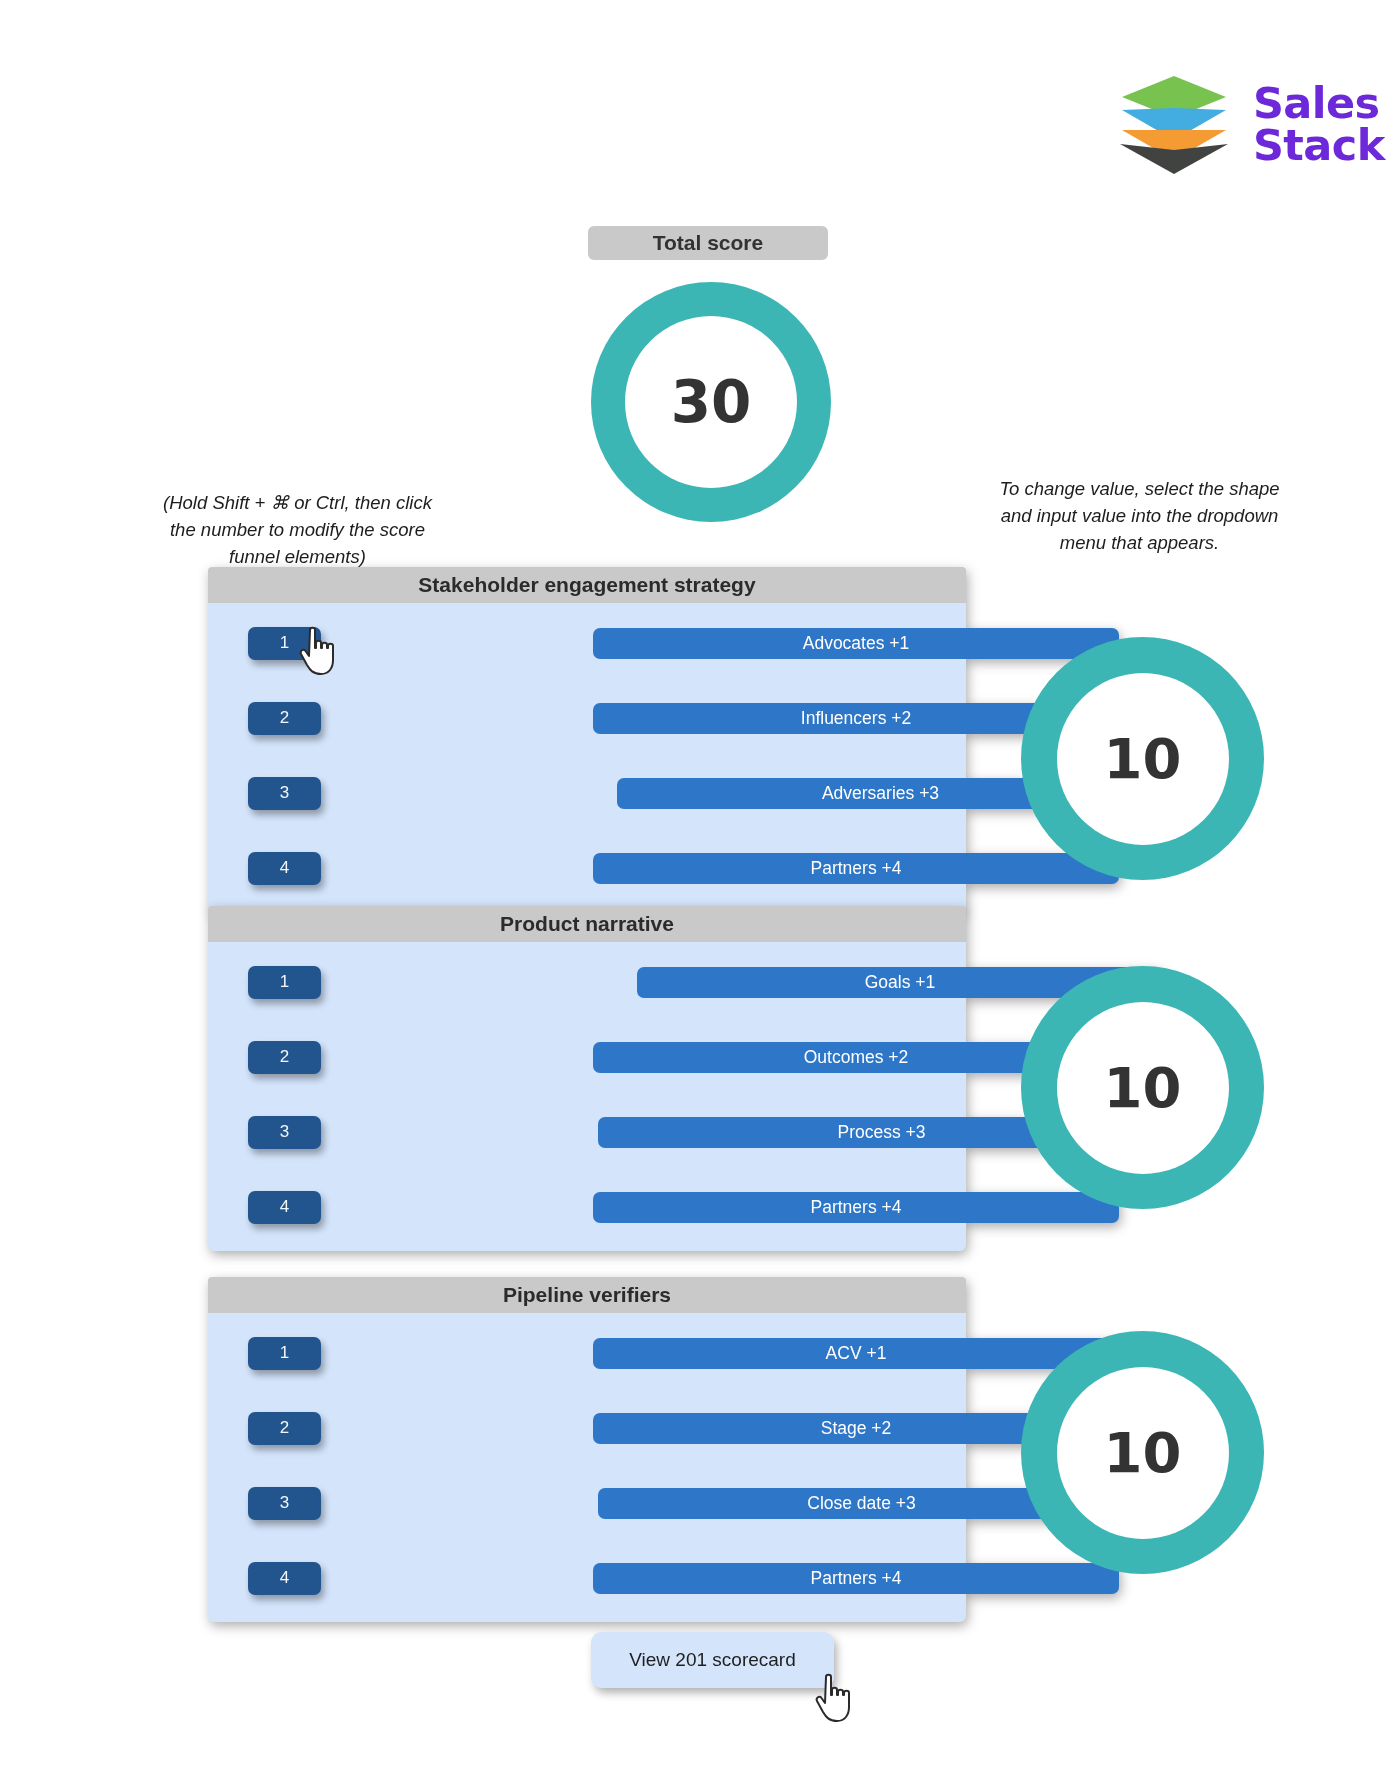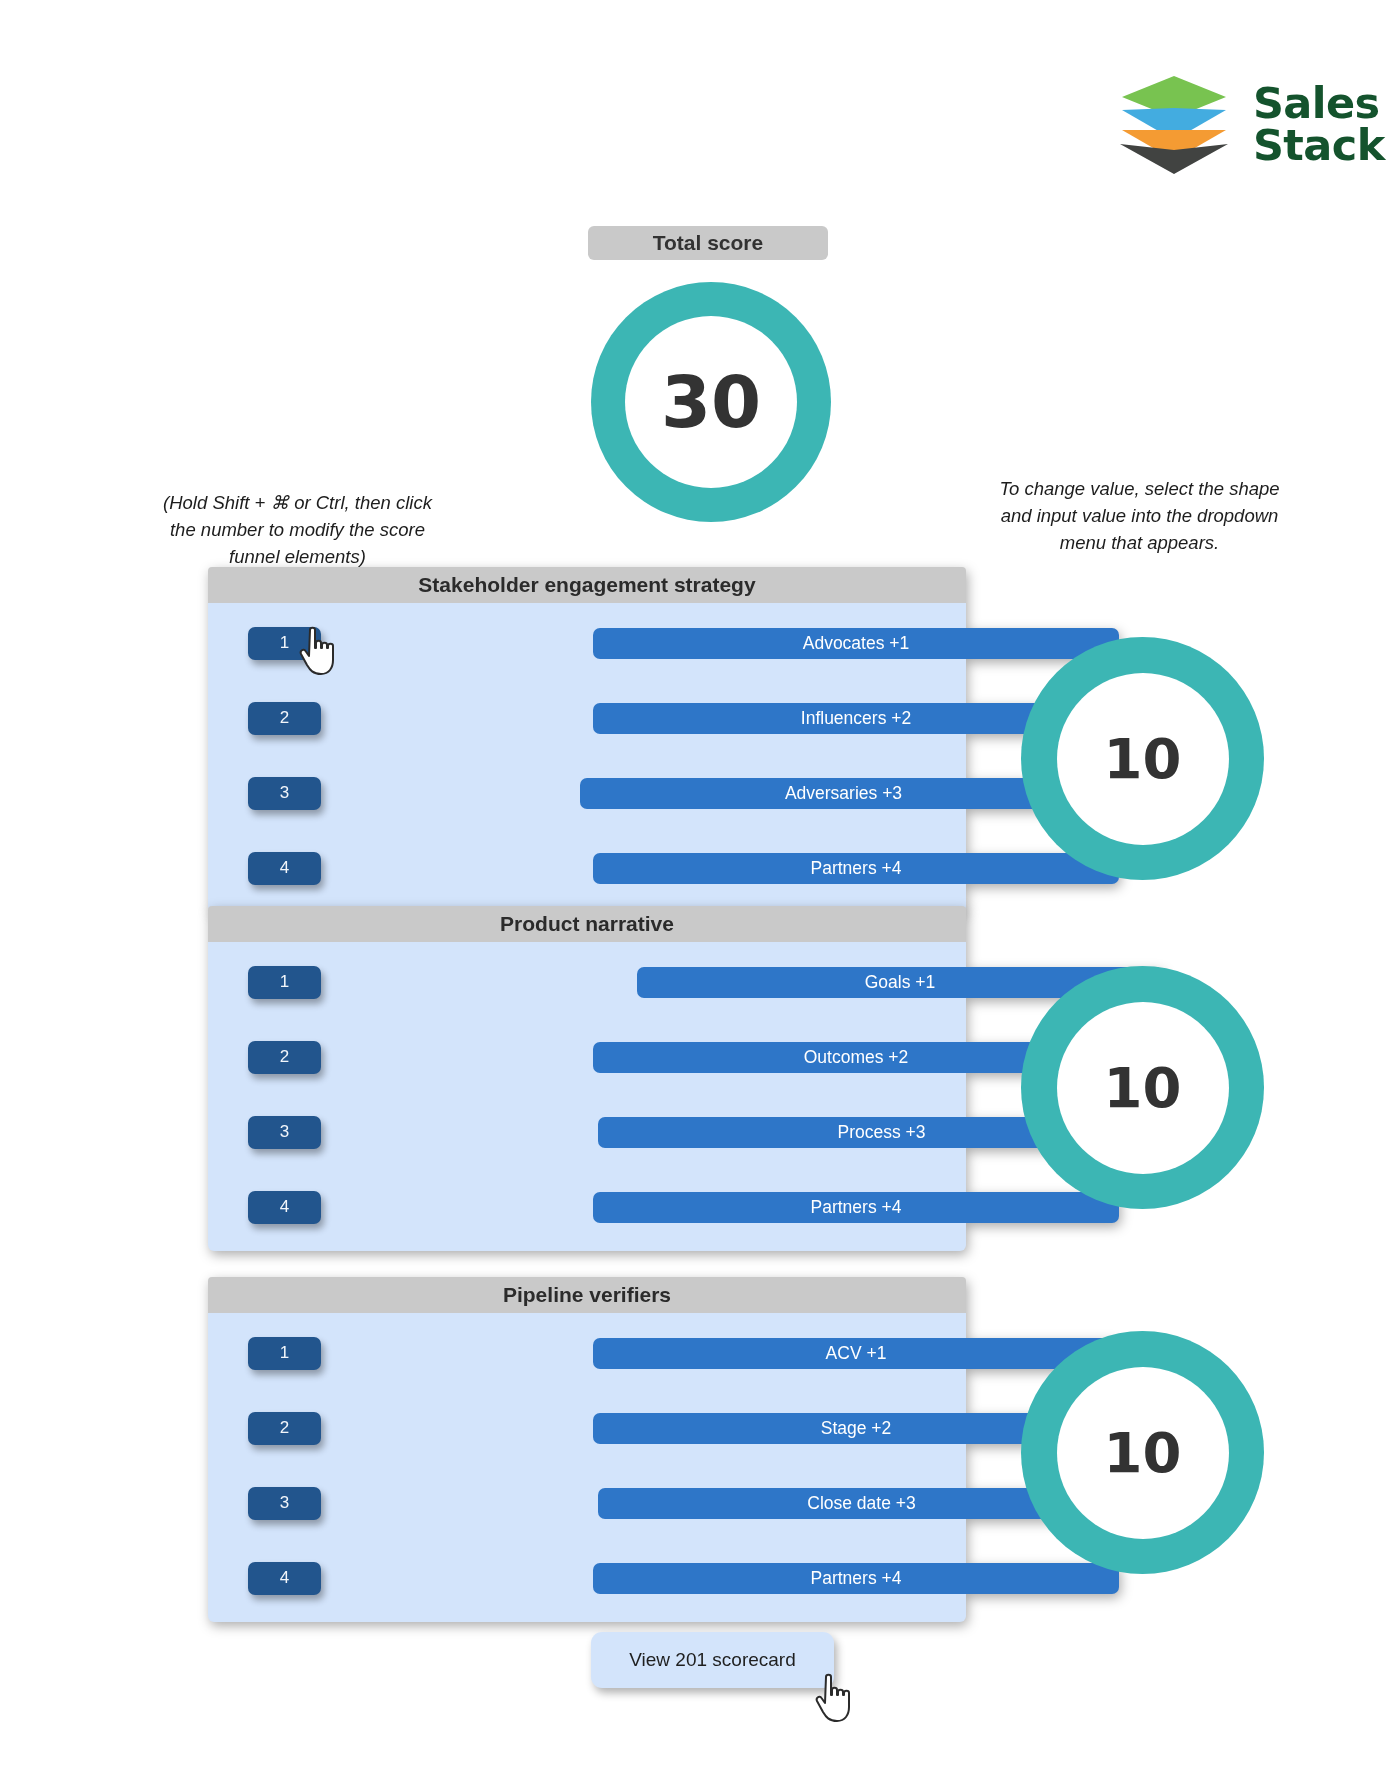--- a/index.html
+++ b/index.html
@@ -27,21 +27,21 @@
     display: flex;
     align-items: center;
     gap: 18px;
   }
   .logo-mark { width: 122px; height: 104px; display: block; }
   .logo-words {
     font-family: "DejaVu Sans", sans-serif;
     font-weight: bold;
     font-size: 43px;
     line-height: 0.98;
-    color: #14532d;
+    color: #6d28d9;
     letter-spacing: -0.6px;
   }
   .logo-words div { display: block; }
 
   
   .total-pill {
     position: absolute;
     left: 588px;
     top: 226px;
     width: 240px;
@@ -69,21 +69,21 @@
     background: #ffffff;
     display: flex;
     align-items: center;
     justify-content: center;
     font-family: "DejaVu Sans", sans-serif;
     font-weight: bold;
     color: #333333;
   }
 
   .donut-total { left: 591px; top: 282px; width: 240px; height: 240px; }
-  .donut-total .hole { width: 172px; height: 172px; font-size: 72px; }
+  .donut-total .hole { width: 172px; height: 172px; font-size: 58px; }
 
   .donut-side { width: 243px; height: 243px; left: 1021px; }
   .donut-side .hole { width: 172px; height: 172px; font-size: 56px; }
   .donut-s1 { top: 637px; }
   .donut-s2 { top: 966px; }
   .donut-s3 { top: 1331px; }
 
   
   .hint {
     position: absolute;
@@ -217,21 +217,21 @@
           <div class="row">
             <div class="num-chip" style="left: 40px;">1</div>
             <div class="bar" style="left: 385px; width: 526px;">Advocates +1</div>
           </div>
           <div class="row">
             <div class="num-chip" style="left: 40px;">2</div>
             <div class="bar" style="left: 385px; width: 526px;">Influencers +2</div>
           </div>
           <div class="row">
             <div class="num-chip" style="left: 40px;">3</div>
-            <div class="bar" style="left: 372px; width: 527px;">Adversaries +3</div>
+            <div class="bar" style="left: 409px; width: 527px;">Adversaries +3</div>
           </div>
           <div class="row">
             <div class="num-chip" style="left: 40px;">4</div>
             <div class="bar" style="left: 385px; width: 526px;">Partners +4</div>
           </div>
         </div>
       </div>
       <div class="card card-2">
         <div class="card-head">Product narrative</div>
         <div class="card-body">

